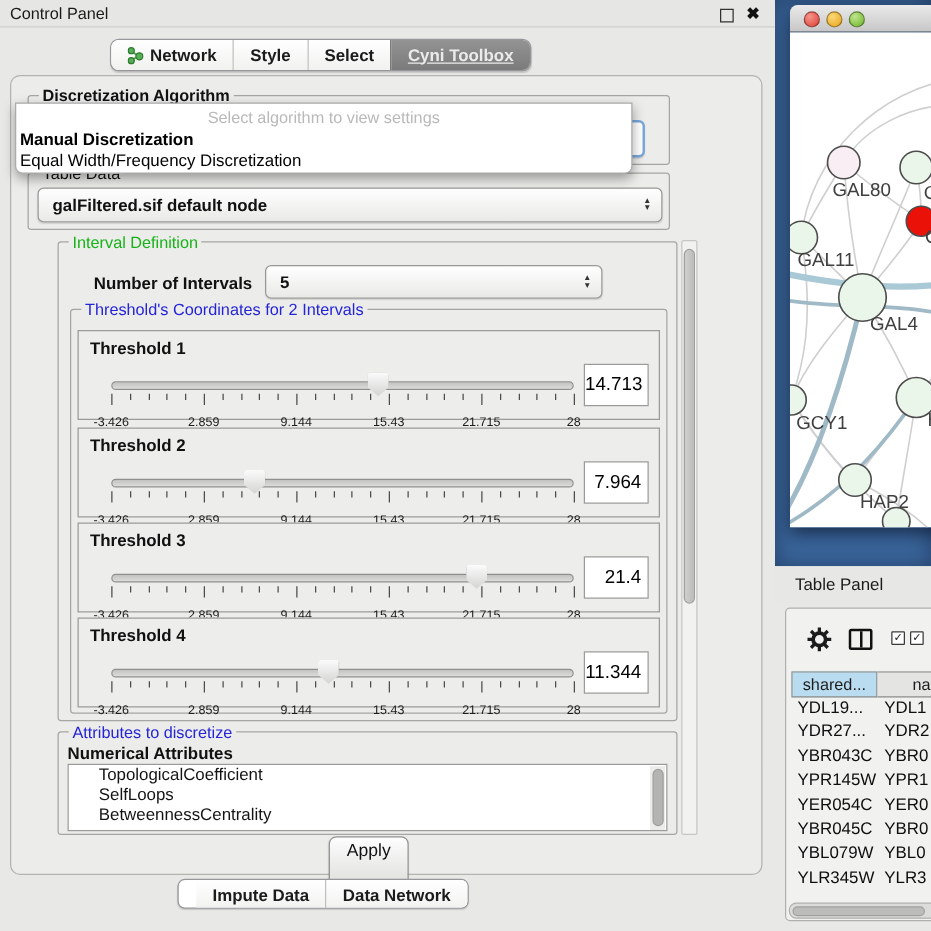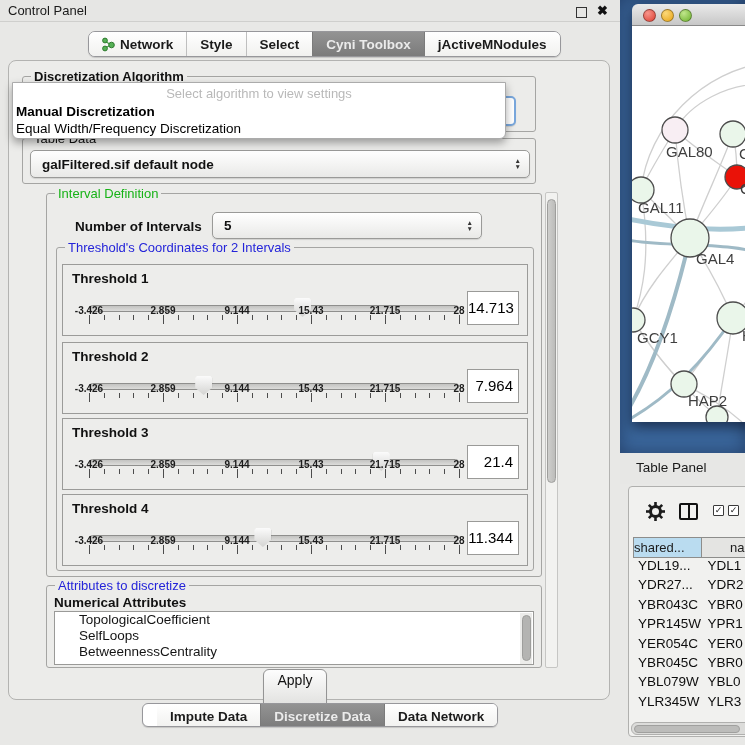--- a/index.html
+++ b/index.html
@@ -18,21 +18,21 @@
   #float-box { left:576px; top:7px; width:11px; height:11px; border:1.5px solid #333; background:transparent; }
   #close-x  { left:597px; top:3px; font-size:13px; font-weight:bold; color:#111; }
 
   
   .segbar { display:flex; height:26px; border:1px solid #97979b; border-radius:7px;
     overflow:hidden; background:#fff; box-shadow:0 1px 1px rgba(0,0,0,.15); }
   .seg { display:flex; align-items:center; gap:5px; padding:0 13px; font-size:13.5px;
     font-weight:bold; color:#1b1b1b; background:linear-gradient(#ffffff,#f1f1ef);
     border-left:1px solid #bfbfbf; white-space:nowrap; cursor:default; }
   .seg:first-child { border-left:none; }
-  .seg.sel { background:linear-gradient(#939393,#7b7b7b); color:#ebebeb; border-left-color:#7b7b7b; }
+  .seg.sel { background:linear-gradient(#939393,#7b7b7b); color:#ebebeb; border-left-color:#7b7b7b;text-decoration:underline; }
   .seg.sel + .seg { border-left-color:#7b7b7b; }
   #top-tabs { left:88px; top:31px; }
   #bottom-tabs { left:142px; top:703px;padding-left:14px; }
   #bottom-tabs .seg { height:24px; }
   #bottom-tabs.segbar { height:24px; border-radius:6px; }
 
   
   #outer-panel { left:8px; top:60px; width:602px; height:640px;
     background:#ececea; border:1px solid #b3b3b1; border-radius:8px; }
 
@@ -76,22 +76,22 @@
     border:1px solid #9b9b99; background:#ededeb; }
   .th-label { position:absolute; left:9px; top:6px; font-size:13.5px; font-weight:bold; }
   .th-track { position:absolute; left:26px; top:40px; width:370px; height:7px;
     border:1px solid #8f8f8d; border-radius:4px;
     background:linear-gradient(#c3c3c1,#dcdcda); }
   .th-thumb { position:absolute; top:33px; width:17px; height:19px;
     background:linear-gradient(#fbfbfb,#d4d4d2);
     clip-path:polygon(50% 100%, 0 62%, 0 10%, 10% 0, 90% 0, 100% 10%, 100% 62%);
     filter:drop-shadow(0 0 1px #777); }
   .th-tick { position:absolute; width:1px; background:#4c4c4c; }
-  .th-ticklabel { position:absolute; top:40px; transform:translateX(-50%);
-    font-size:10px; font-weight:bold; color:#1c1c1c; white-space:nowrap;text-align:right; }
+  .th-ticklabel { position:absolute; top:68px; transform:translateX(-50%);
+    font-size:10px; font-weight:normal; color:#1c1c1c; white-space:nowrap;text-align:right; }
   .th-value { position:absolute; left:404px; top:26px; width:52px; height:34px;
     background:#fff; border:1px solid #9a9a98; font-size:15px; line-height:32px;
     text-align:right; padding-right:5px; color:#000; }
 
   
   #attr-group { left:46px; top:585px; width:496px; height:83px; }
   #attr-heading { left:54px; top:595px; font-size:13.5px; font-weight:bold; }
   #attr-list { left:54px; top:611px; width:480px; height:54px; background:#fff;
     border:1px solid #9a9a98; overflow:hidden; }
   .attr-item { padding-left:24px; font-size:13.5px; line-height:16px; color:#141414; white-space:nowrap; }
@@ -134,21 +134,21 @@
   #splitcol { position:absolute; left:50px; top:10px; width:19px; height:17px;
     border:2px solid #111; border-radius:2px; }
   #splitcol::after { content:""; position:absolute; left:6.5px; top:0; width:2px; height:13px; background:#111; }
   .cbx { position:absolute; top:12px; width:11px; height:11px; border:1.5px solid #3a3a3a;
     border-radius:1px; font-size:9px; line-height:9px; text-align:center; color:#222; background:#fff; }
   #cbx1 { left:84px; } #cbx2 { left:99px; }
 
   #tp-table { position:absolute; left:4px; top:50px; width:126px; height:172px; overflow:hidden; }
   .tp-hrow { display:flex; height:21px; }
   .tp-hcell { border:1px solid #8d8d8b; font-size:13px; color:#1c1c1c; line-height:19px; overflow:hidden; white-space:nowrap; }
-  #hc1 { width:76px; background:#badcf0; }
+  #hc1 { width:76px; background:#badcf0; text-align:center; }
   #hc2 { width:60px; background:#e4e4e2; border-left:none; padding-left:28px; }
   .tp-row { display:flex; height:19.4px; font-size:13.5px; color:#0e0e0e; }
   .tp-c1 { width:76px; padding-left:5px; white-space:nowrap; overflow:hidden; }
   .tp-c2 { width:60px; padding-left:4px; white-space:nowrap; overflow:hidden; }
   #tp-hscroll { position:absolute; left:2px; top:235px; width:124px; height:13px;
     background:#dcdcda; border:1px solid #b0b0ae; border-radius:6px; }
   #tp-hscroll-thumb { position:absolute; left:2px; top:1.5px; width:106px; height:8px;
     background:#bcbcba; border:1px solid #a0a09e; border-radius:5px; }
 
   svg text { font-family:"Liberation Sans", sans-serif; }
@@ -173,23 +173,20 @@
       <span>Network</span>
     </div>
     <div class="seg">
       <span>Style</span>
     </div>
     <div class="seg">
       <span>Select</span>
     </div>
     <div class="seg sel">
       <span>Cyni Toolbox</span>
-    </div>
-    <div class="seg">
-      <span>jActiveMNodules</span>
     </div>
   </div>
 
 <div class="abs" id="outer-panel"></div>
 
 <div class="group" id="disc-group">
   <span class="group-label bold">Discretization Algorithm</span>
 </div>
 <div class="abs combo" id="disc-combo"></div>
 
@@ -396,23 +393,20 @@
 
 <div class="abs" id="outer-scroll">
   <div id="outer-scroll-thumb"></div>
 </div>
 
 <div class="abs" id="apply-btn">Apply</div>
 
 <div class="abs segbar" id="bottom-tabs">
     <div class="seg">
       <span>Impute Data</span>
-    </div>
-    <div class="seg sel">
-      <span>Discretize Data</span>
     </div>
     <div class="seg">
       <span>Data Network</span>
     </div>
   </div>
 
 <div class="abs" id="blue-panel">
   <div id="net-window">
     <div id="net-titlebar">
       <span class="tl" id="tl-close"></span>

